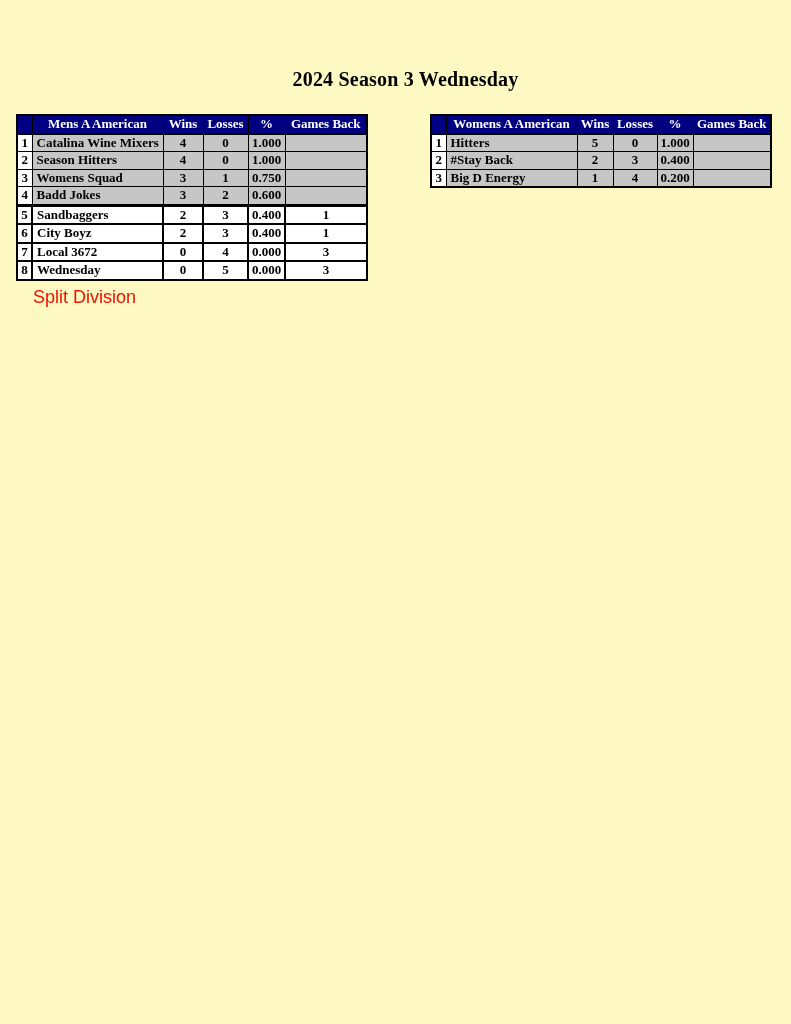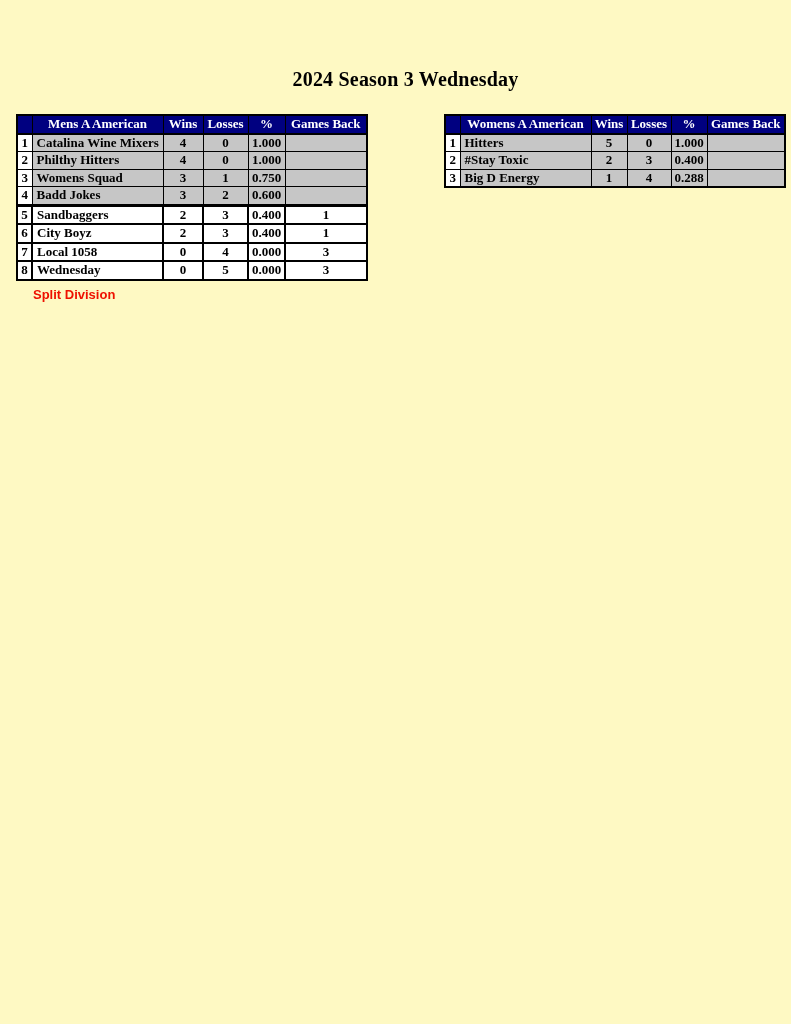--- a/index.html
+++ b/index.html
@@ -32,21 +32,21 @@
   }
   table.standings {
     position: absolute;
     top: 114px;
     border-collapse: collapse;
     table-layout: fixed;
     border: 2.5px solid var(--line);
     background: #ffffff;
   }
   table.standings.mens   { left: 16px;  width: 350px; }
-  table.standings.womens { left: 444px; width: 340px; }
+  table.standings.womens { left: 430px; width: 340px; }
 
   .standings th, .standings td {
     border: 1.5px solid var(--line);
     padding: 0;
     height: 16.5px;
     line-height: 16.5px;
     font-size: 13px;
     font-weight: bold;
     white-space: nowrap;
     overflow: hidden;
@@ -66,22 +66,22 @@
   .standings tr.gray td.team,
   .standings tr.gray td.num { background: var(--gray); }
   .standings tr.white td { background: #ffffff; border-width: 2px; }
   .standings tr.split td { border-top: 3px solid var(--line); }
 
   .footnote {
     position: absolute;
     left: 33px;
     top: 287px;
     font-family: "Liberation Sans", sans-serif;
-    font-size: 13px;
-    font-weight: bold;
+    font-size: 18px;
+    font-weight: normal;
     color: var(--red);
   }
 </style>
 </head>
 <body>
 
 <div class="page">
 
   <h1 class="title">2024 Season 3 Wednesday</h1>
 
@@ -106,21 +106,21 @@
     <tr class="gray">
       <td class="rank">1</td>
       <td class="team">Catalina Wine Mixers</td>
       <td class="num">4</td>
       <td class="num">0</td>
       <td class="num">1.000</td>
       <td class="num"></td>
     </tr>
     <tr class="gray">
       <td class="rank">2</td>
-      <td class="team">Philthy Hitters</td>
+      <td class="team">Season Hitters</td>
       <td class="num">4</td>
       <td class="num">0</td>
       <td class="num">1.000</td>
       <td class="num"></td>
     </tr>
     <tr class="gray">
       <td class="rank">3</td>
       <td class="team">Womens Squad</td>
       <td class="num">3</td>
       <td class="num">1</td>
@@ -146,21 +146,21 @@
     <tr class="white">
       <td class="rank">6</td>
       <td class="team">City Boyz</td>
       <td class="num">2</td>
       <td class="num">3</td>
       <td class="num">0.400</td>
       <td class="num">1</td>
     </tr>
     <tr class="white">
       <td class="rank">7</td>
-      <td class="team">Local 1058</td>
+      <td class="team">Local 3672</td>
       <td class="num">0</td>
       <td class="num">4</td>
       <td class="num">0.000</td>
       <td class="num">3</td>
     </tr>
     <tr class="white">
       <td class="rank">8</td>
       <td class="team">Wednesday</td>
       <td class="num">0</td>
       <td class="num">5</td>
@@ -191,32 +191,32 @@
     <tr class="gray">
       <td class="rank">1</td>
       <td class="team">Hitters</td>
       <td class="num">5</td>
       <td class="num">0</td>
       <td class="num">1.000</td>
       <td class="num"></td>
     </tr>
     <tr class="gray">
       <td class="rank">2</td>
-      <td class="team">#Stay Toxic</td>
+      <td class="team">#Stay Back</td>
       <td class="num">2</td>
       <td class="num">3</td>
       <td class="num">0.400</td>
       <td class="num"></td>
     </tr>
     <tr class="gray">
       <td class="rank">3</td>
       <td class="team">Big D Energy</td>
       <td class="num">1</td>
       <td class="num">4</td>
-      <td class="num">0.288</td>
+      <td class="num">0.200</td>
       <td class="num"></td>
     </tr>
   </tbody>
     </table>
 
   <div class="footnote">Split Division</div>
 
 </div>
 
 </body></html>

